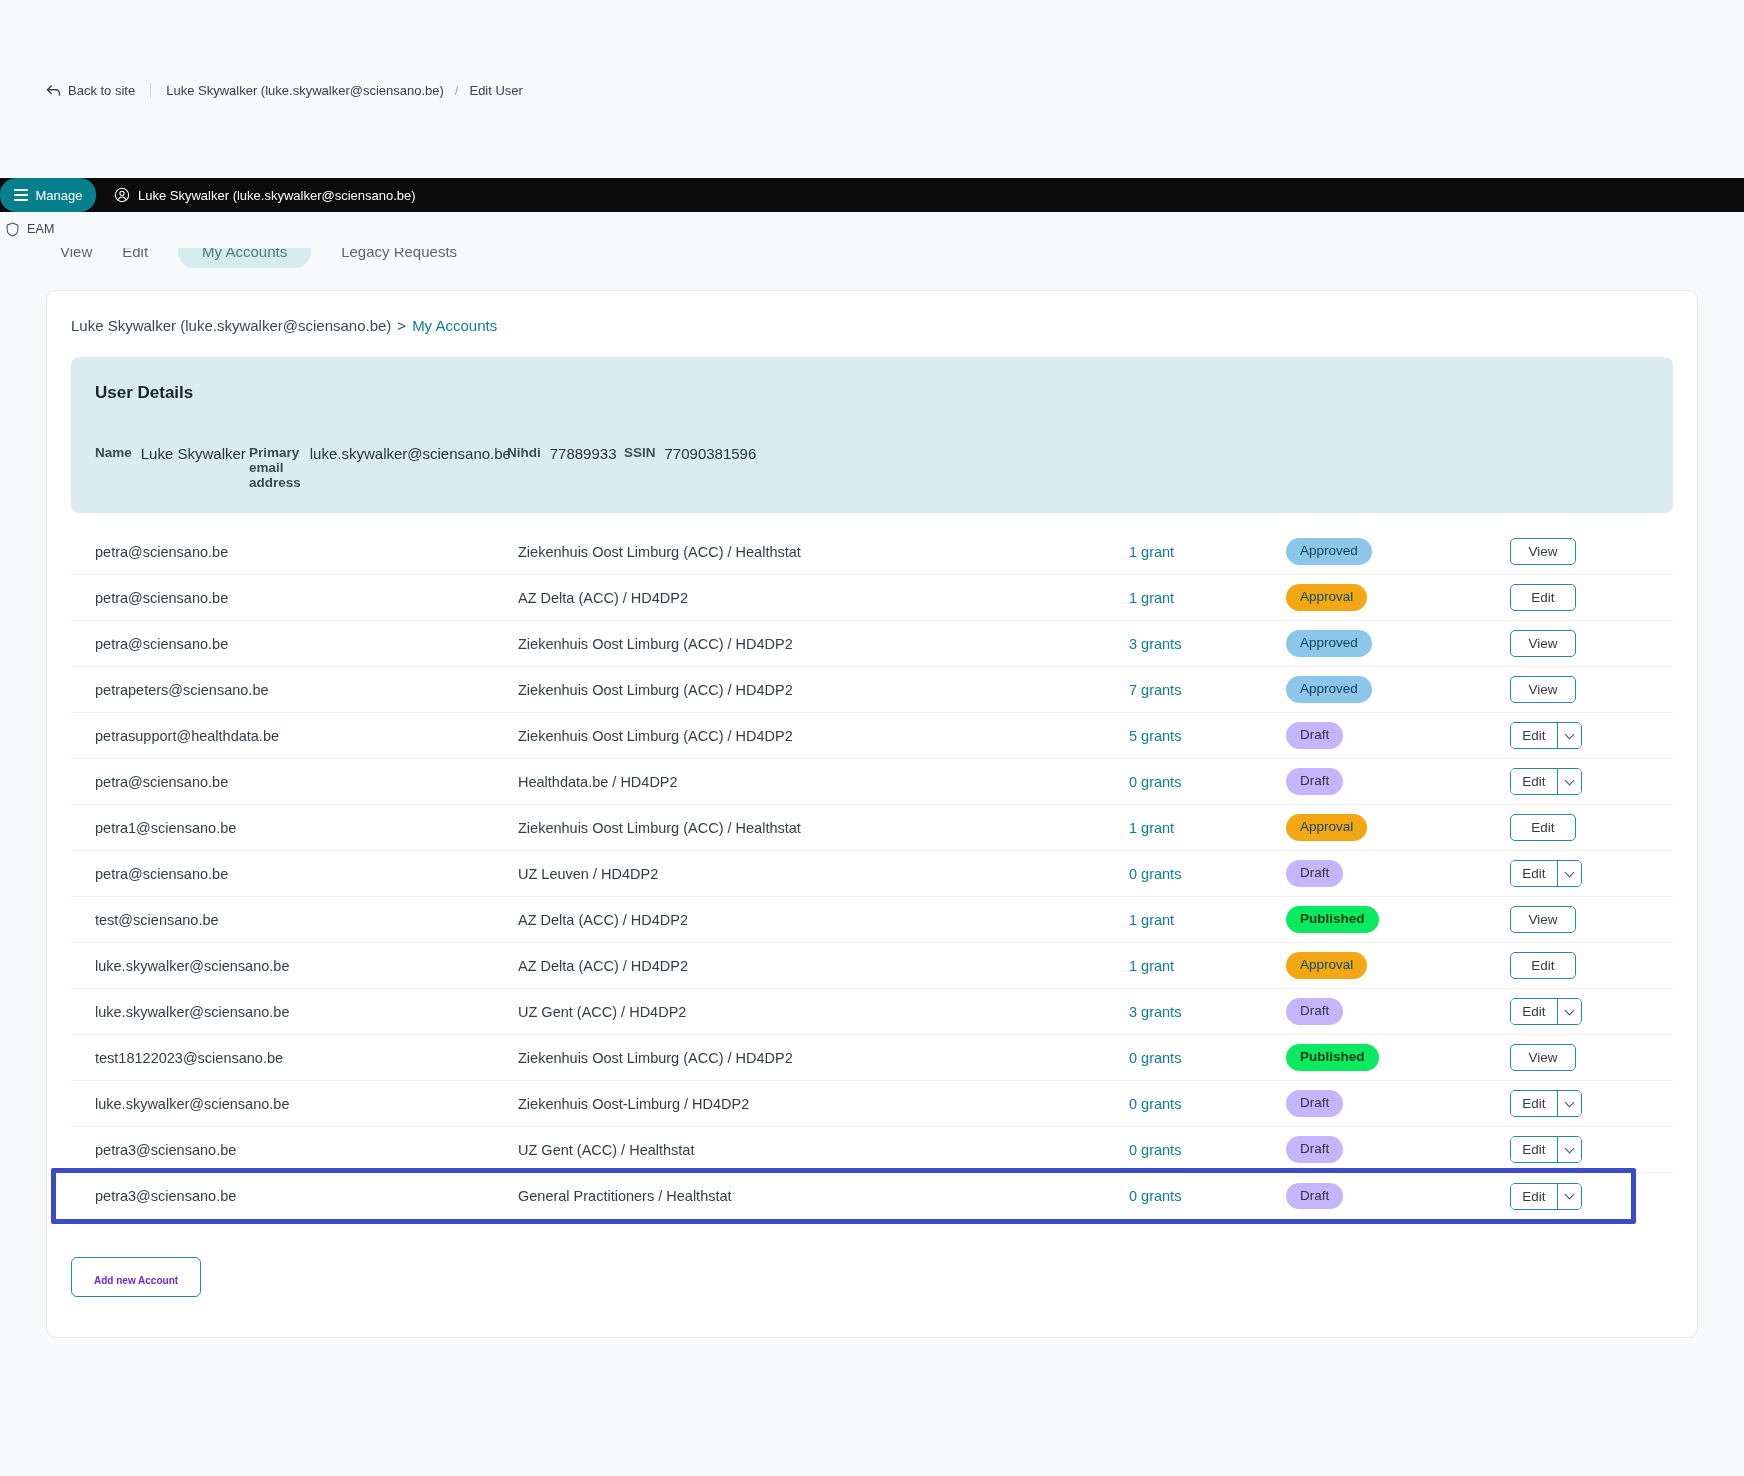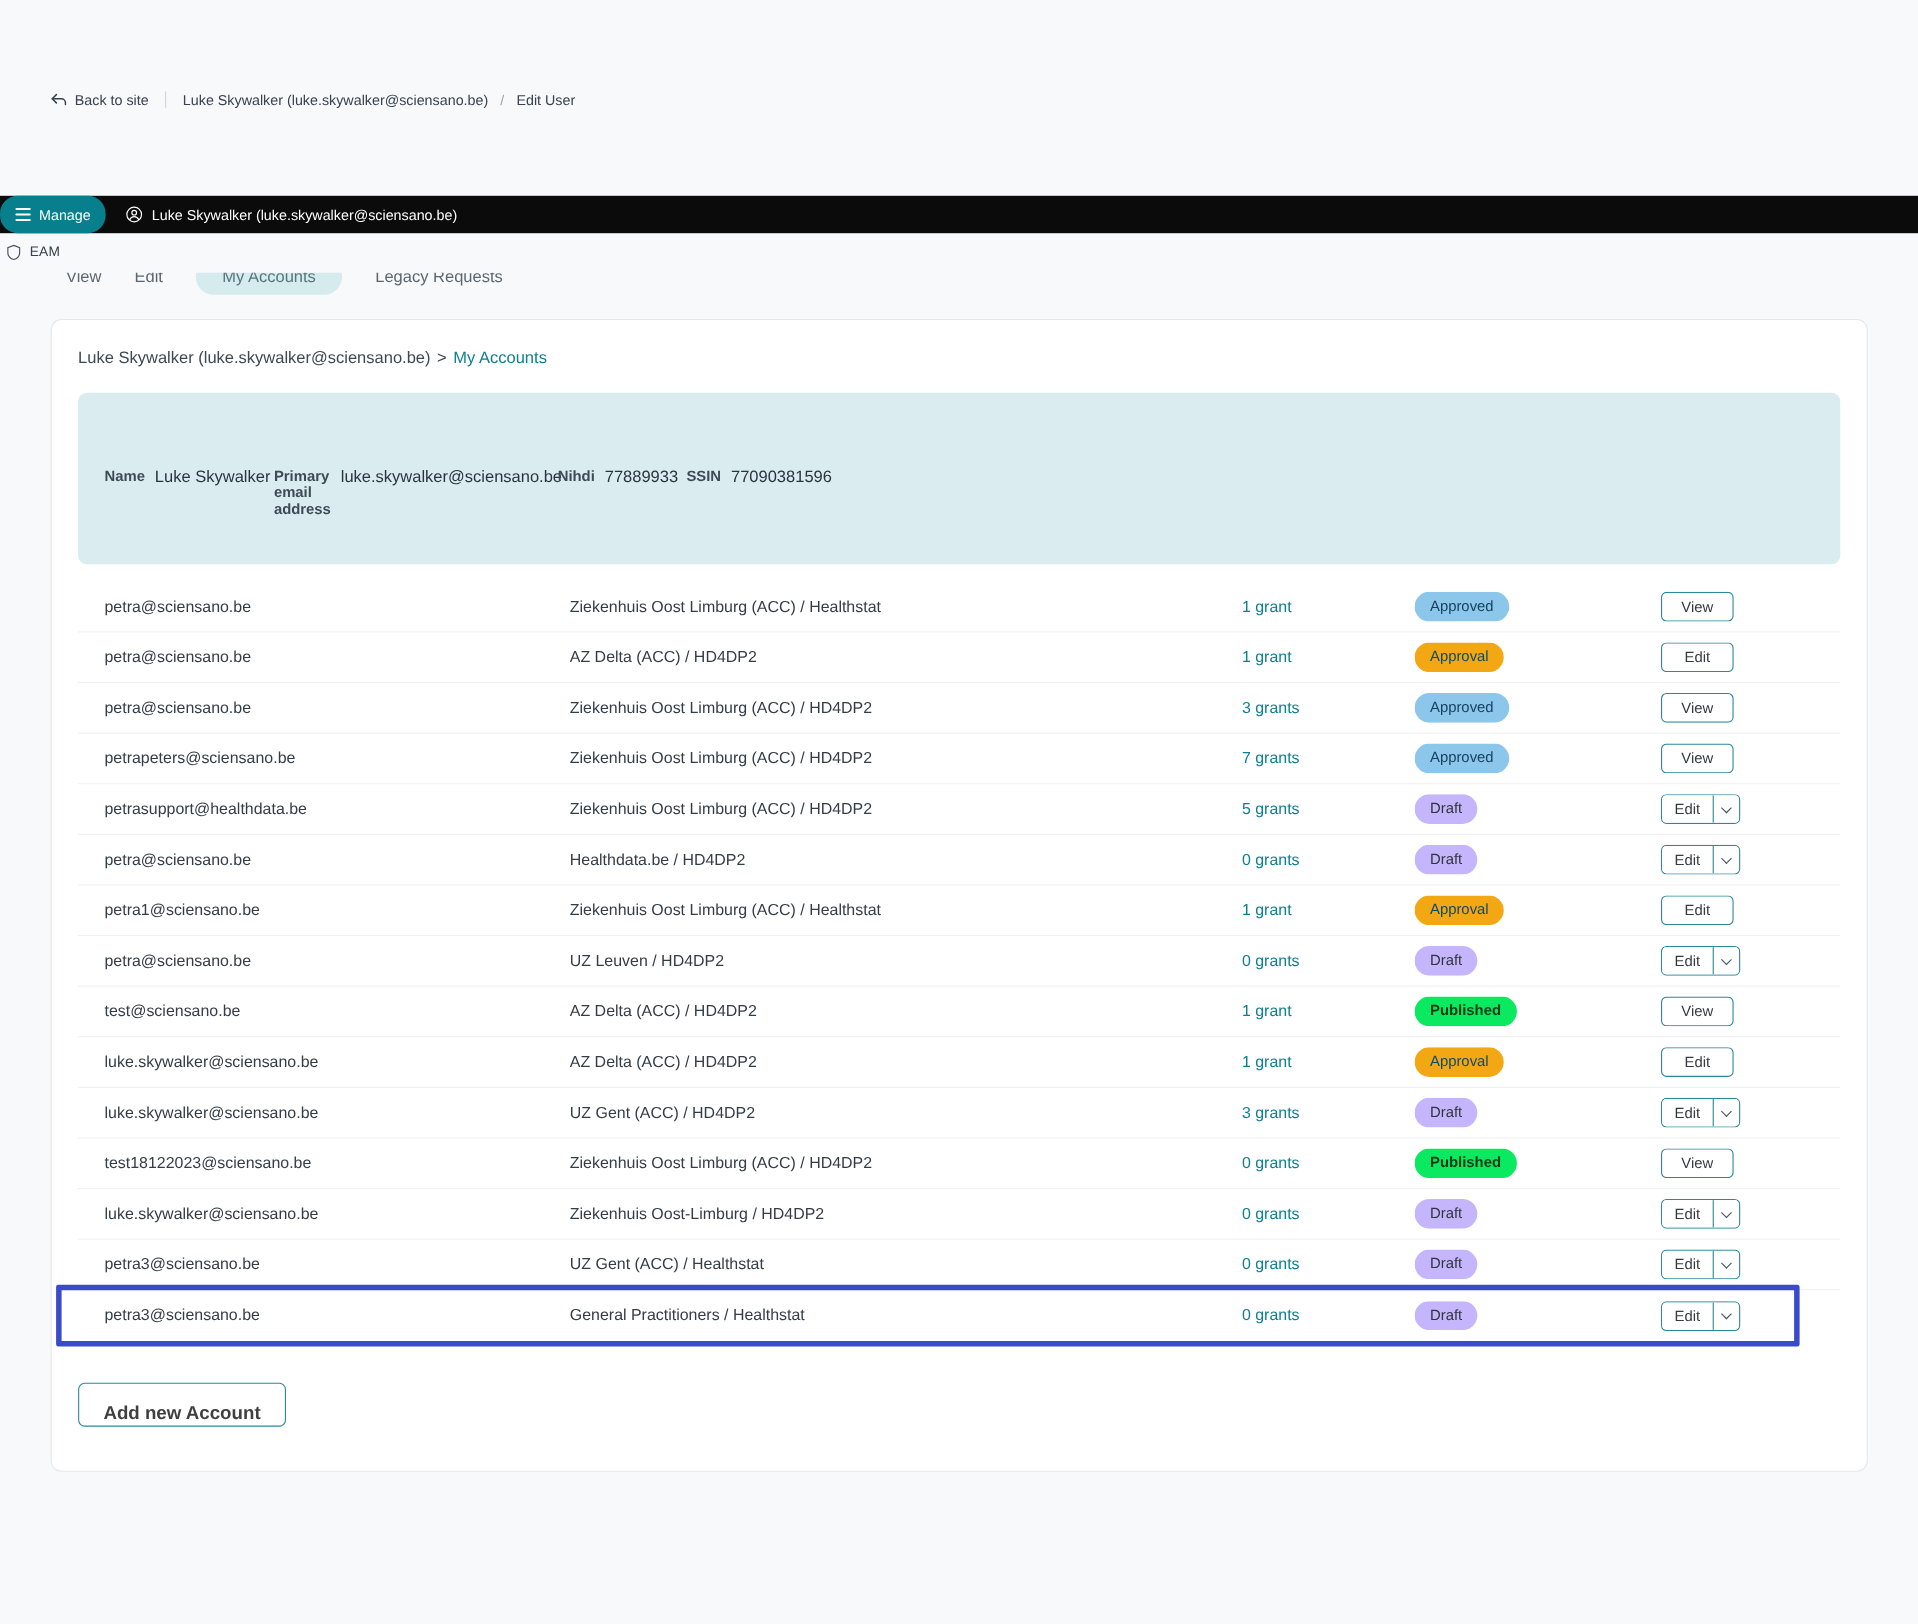--- a/index.html
+++ b/index.html
@@ -94,21 +94,21 @@
     margin:-5px 37px -5px -20px;
     padding-left:15px;
     border:5px solid #3b4bc8;
     border-radius:2px;
   }
 
   .add-btn {
     margin-top:38px;
     height:40px; padding:17px 22px;
     background:#fff; border:1.5px solid #2a8999; border-radius:6px;
-    color:#404040; font-size:17px; font-weight:600; font-family:inherit; cursor:pointer;
+    color:#6d28d9; font-size:10px; font-weight:600; font-family:inherit; cursor:pointer;
   }
 </style>
 </head>
 <body>
 
 <div class="top-area">
   <div class="top-crumbs">
     <span class="back-link">
       <svg width="15" height="13" viewBox="0 0 20 16" fill="none" stroke="#374151" stroke-width="1.8" stroke-linecap="round" stroke-linejoin="round">
           <path d="M7 2 L2 7 L7 12"></path>
@@ -160,20 +160,21 @@
 
 <div class="card">
 
   <div class="card-crumb">
     <span>Luke Skywalker (luke.skywalker@sciensano.be)</span>
     <span>&gt;</span>
     <span class="crumb-link">My Accounts</span>
   </div>
 
   <div class="details-panel">
+    <div class="details-title">User Details</div>
     <div class="details-fields">
       <div class="field field-name">
         <span class="field-label">Name</span>
         <span class="field-value">Luke Skywalker</span>
       </div>
       <div class="field field-email">
         <span class="field-label">Primary email address</span>
         <span class="field-value">luke.skywalker@sciensano.be</span>
       </div>
       <div class="field field-nihdi">

